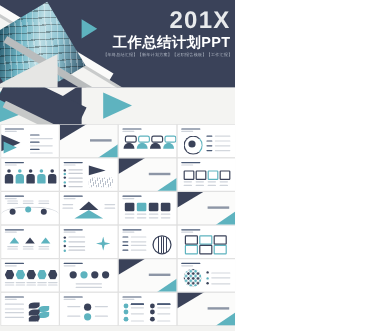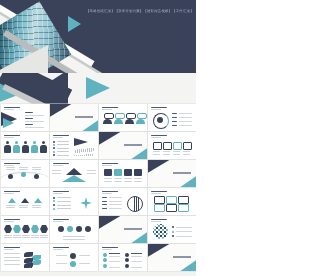--- a/index.html
+++ b/index.html
@@ -67,20 +67,22 @@
 
   <div class="header">
     <div class="hdr-band band-a"></div>
     <div class="hdr-band band-b"></div>
     <div class="hdr-band band-c"></div>
     <div class="hdr-photo"></div>
     <div class="hdr-band band-d"></div>
     <div class="hdr-wedge"></div>
     <div class="play-tri"></div>
     <div class="hdr-text">
+      <div class="t-201x">201X</div>
+      <div class="t-main">工作总结计划PPT</div>
       <div class="t-sub">【年终总结汇报】【新年计划方案】【述职报告模板】【工作汇报】</div>
     </div>
   </div>
 
   <div class="banner">
     <div class="bn bn1"></div>
     <div class="bn bn2"></div>
     <div class="bn bn3"></div>
     <div class="bn4"></div>
     <div class="bn5"></div>

